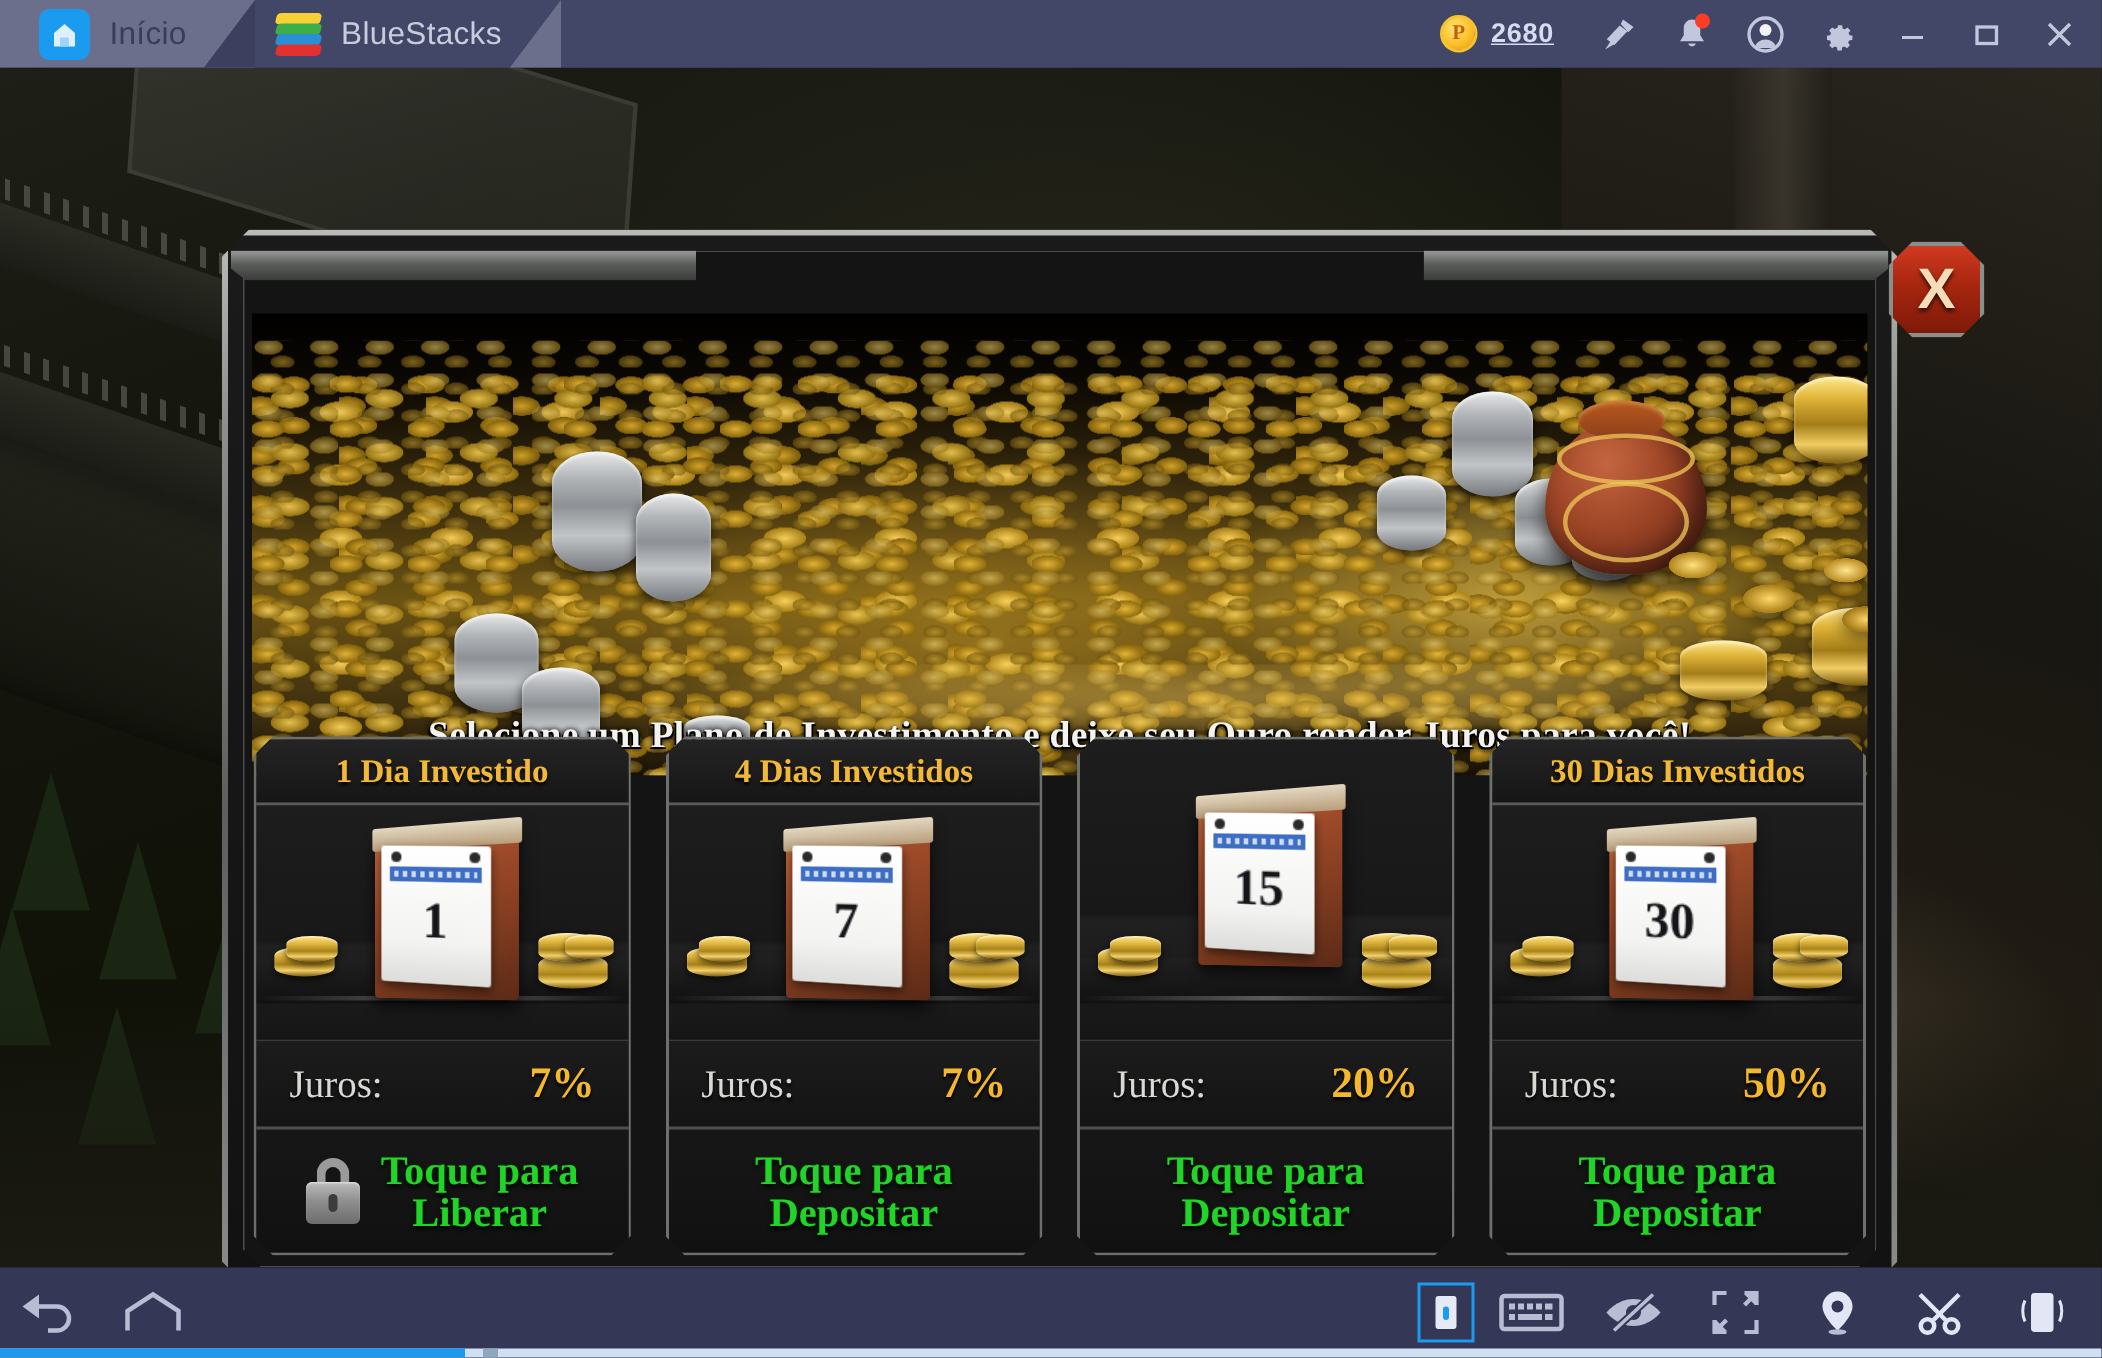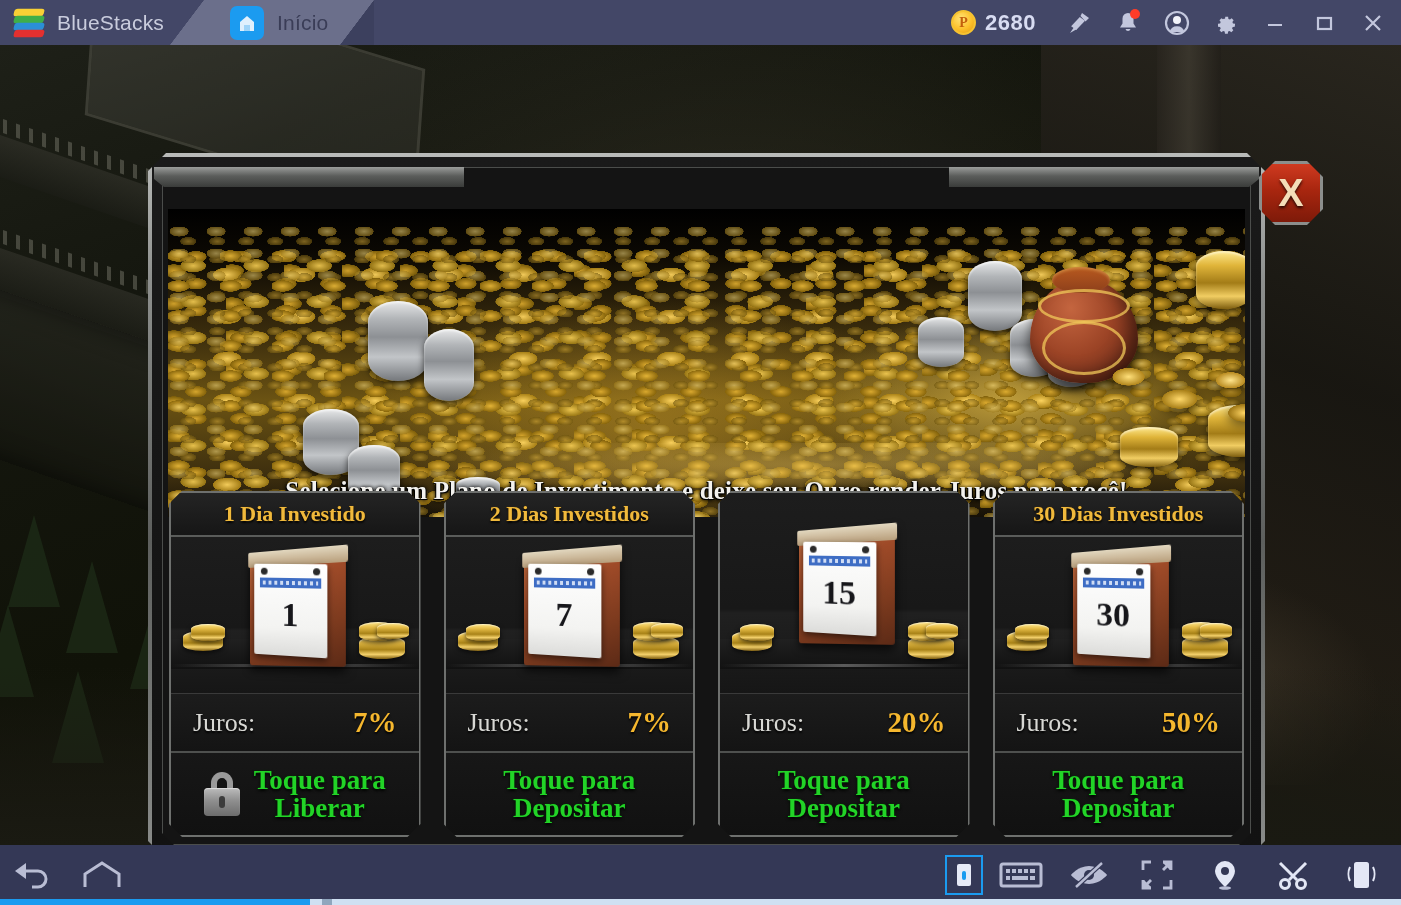--- a/index.html
+++ b/index.html
@@ -71,21 +71,21 @@
   }
   .pts{ display:flex; align-items:center; gap:9px; margin-right:18px; }
   .pts-coin{
     width:25px; height:25px; border-radius:50%;
     background:radial-gradient(circle at 38% 32%, #ffe375 0%, #fdc02a 55%, #e09a10 100%);
     border:2px solid #f6c331;
     display:flex; align-items:center; justify-content:center;
     font-size:14px; font-weight:bold; color:#c4600c;
     font-family:"Liberation Serif", serif;
   }
-  .pts-val{ font-size:22px; font-weight:bold; color:#d8dcf2; letter-spacing:.5px; }
+  .pts-val{ font-size:18px; font-weight:bold; color:#d8dcf2; letter-spacing:.5px;text-decoration:underline; }
 
   .tbtn{
     width:49px; height:45px; display:flex; align-items:center; justify-content:center;
     cursor:pointer; position:relative;
   }
   .tbtn svg{ display:block; }
   .bell-dot{
     position:absolute; right:12px; top:9px; width:10px; height:10px;
     border-radius:50%; background:#ff3c28;
   }
@@ -498,39 +498,39 @@
   .scrollstrip::after{
     content:''; position:absolute; left:322px; top:0; width:10px; height:6px;
     background:#8fa6bd;
   }
 </style>
 </head>
 <body>
 
 <div class="topbar">
 
+  <div class="tab tab-home">
+    <span class="home-ico">
+      <svg width="20" height="18" viewBox="0 0 20 18">
+          <path d="M3 17V8l7-6 7 6v9z" fill="#dff0fd"></path>
+          <path d="M7 17v-6h6v6z" fill="#9fd4f8"></path>
+        </svg>
+    </span>
+    <span class="tab-label">Início</span>
+    <span class="tab-skew"></span>
+  </div>
+
   <div class="tab tab-bs">
     <span class="bs-logo">
       <i></i>
         <i></i>
         <i></i>
         <i></i>
     </span>
     <span class="tab-label">BlueStacks</span>
-    <span class="tab-skew"></span>
-  </div>
-
-  <div class="tab tab-home">
-    <span class="home-ico">
-      <svg width="20" height="18" viewBox="0 0 20 18">
-          <path d="M3 17V8l7-6 7 6v9z" fill="#dff0fd"></path>
-          <path d="M7 17v-6h6v6z" fill="#9fd4f8"></path>
-        </svg>
-    </span>
-    <span class="tab-label">Início</span>
     <span class="tab-skew"></span>
   </div>
 
 
   <div class="spacer"></div>
 
   <div class="topright">
 
     <div class="pts">
       <span class="pts-coin">P</span>
@@ -684,21 +684,21 @@
             <span class="lock-shackle"></span>
             <span class="lock-body"></span>
           </span>
           <span class="action-text">Toque para
 Liberar</span>
         </div>
       </div>
 
       <div class="card">
         <div class="card-head">
-          <span>2 Dias Investidos</span>
+          <span>4 Dias Investidos</span>
         </div>
         <div class="card-art">
           <div class="shelf2"></div>
           <div class="shelf"></div>
           <div class="coin-cluster cc-left1"></div>
           <div class="coin-cluster cc-left2"></div>
           <div class="cal">
             <div class="cal-back"></div>
             <div class="cal-top"></div>
             <div class="cal-page">

